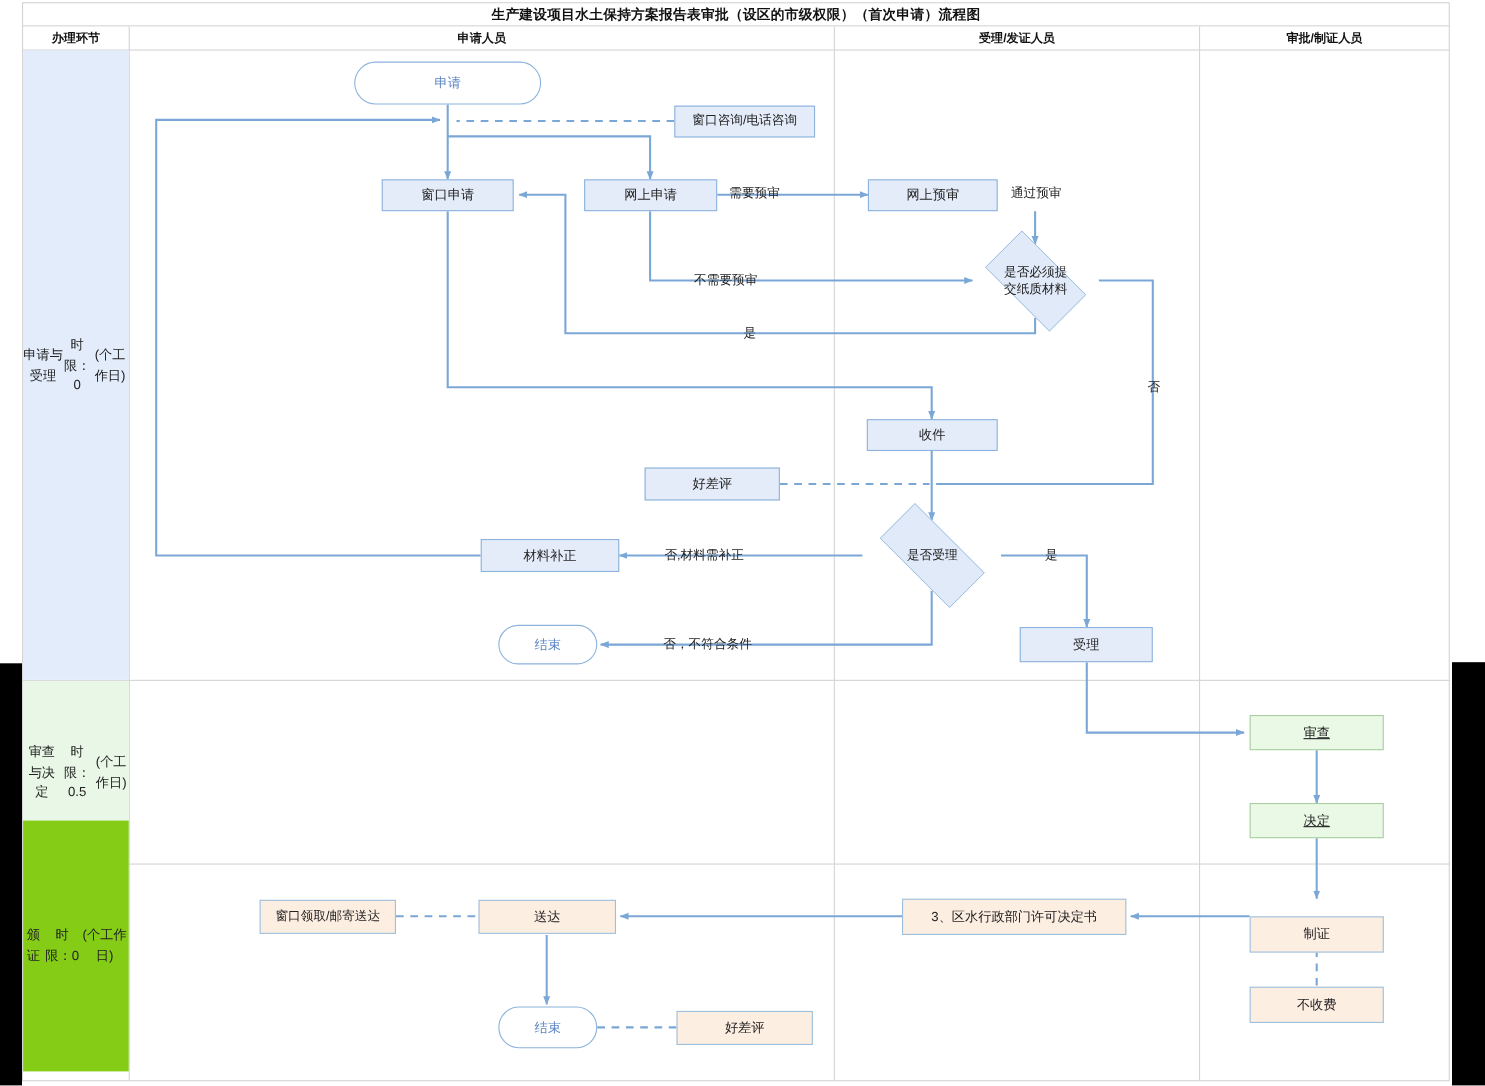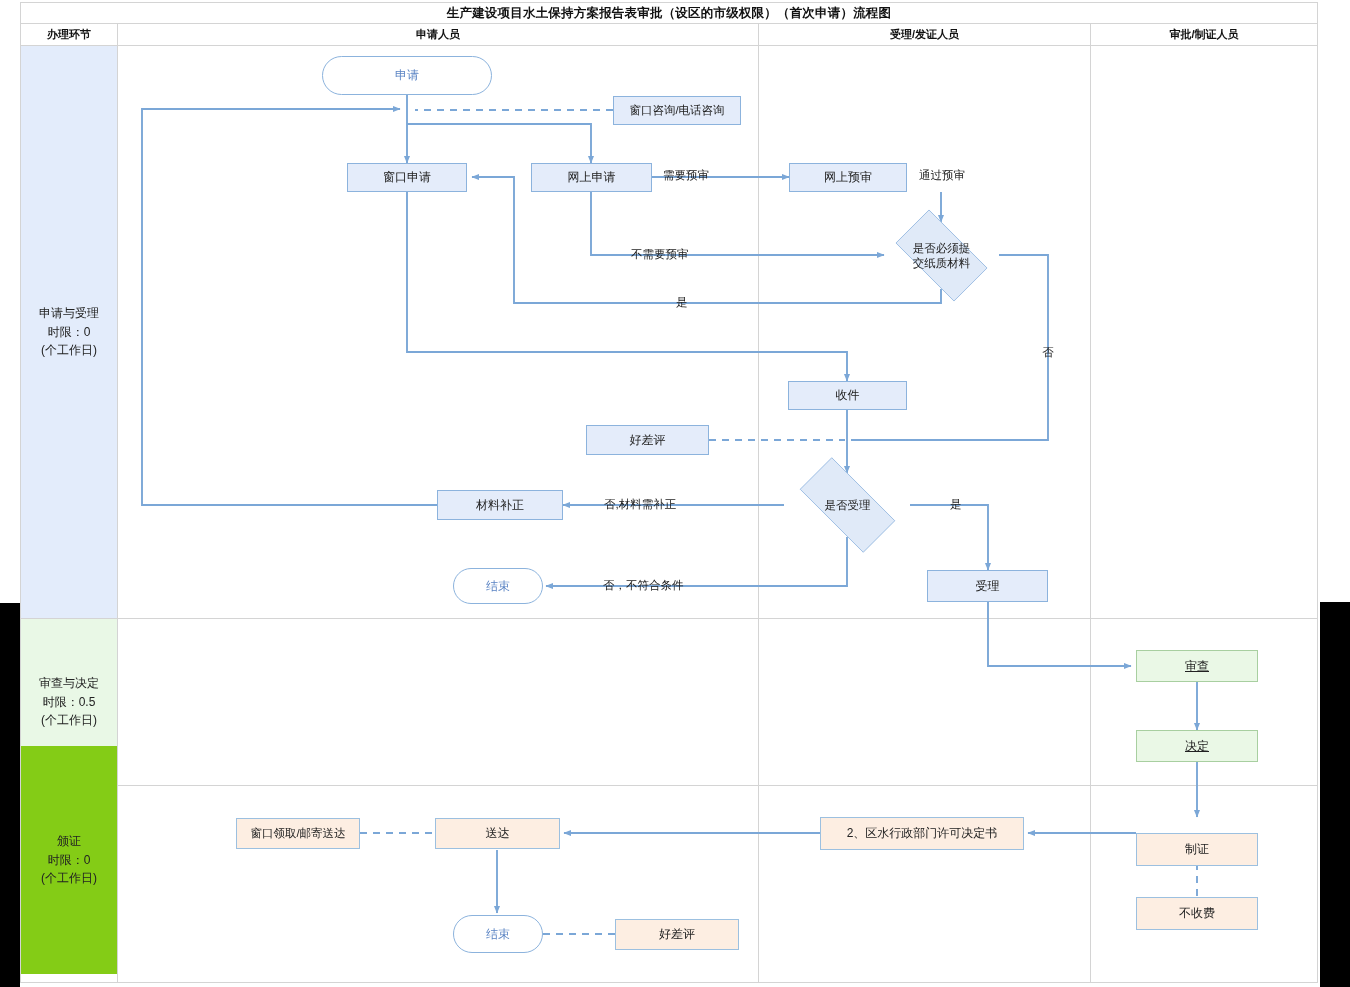--- a/index.html
+++ b/index.html
@@ -48,21 +48,21 @@
     font-size: 11px; color: #111; font-weight: 600;
   }
   #colhead-0 { left: 21px;  top: 24px; width: 96px; }
   #colhead-1 { left: 118px; top: 24px; width: 640px; }
   #colhead-2 { left: 759px; top: 24px; width: 331px; }
   #colhead-3 { left: 1091px;top: 24px; width: 226px; }
 
   
   .stage-cell {
     position: absolute; left: 21px; width: 96px;
-    display: flex; flex-direction: column;
+    display: flex; flex-direction: row;
     align-items: center; justify-content: center;
     font-size: 12px; color: #222; line-height: 1.55;
     text-align: center;
   }
   #stage-0 { top: 46px;  height: 572px; background: #e3ecfb; }
   #stage-1 { top: 619px; height: 166px; background: #e9f8e6; }
   #stage-2 { top: 746px; height: 228px; background: #84cc16; }
 
   
   .node {
@@ -246,21 +246,21 @@
   <div class="node terminator" style="left:453px; top:568px; width:90px; height:36px;">结束</div>
 
   <div class="node green" style="left:1136px; top:650px; width:122px; height:32px;">审查</div>
 
   <div class="node green" style="left:1136px; top:730px; width:122px; height:32px;">决定</div>
 
   <div class="node orange note" style="left:236px; top:818px; width:124px; height:31px;">窗口领取/邮寄送达</div>
 
   <div class="node orange" style="left:435px; top:818px; width:125px; height:31px;">送达</div>
 
-  <div class="node orange" style="left:820px; top:817px; width:204px; height:33px;">2、区水行政部门许可决定书</div>
+  <div class="node orange" style="left:820px; top:817px; width:204px; height:33px;">3、区水行政部门许可决定书</div>
 
   <div class="node orange" style="left:1136px; top:833px; width:122px; height:33px;">制证</div>
 
   <div class="node orange" style="left:1136px; top:897px; width:122px; height:33px;">不收费</div>
 
   <div class="node terminator" style="left:453px; top:915px; width:90px; height:38px;">结束</div>
 
   <div class="node orange" style="left:615px; top:919px; width:124px; height:31px;">好差评</div>
 
   <div class="edge-label" style="left:663px; top:168px;">需要预审</div>

